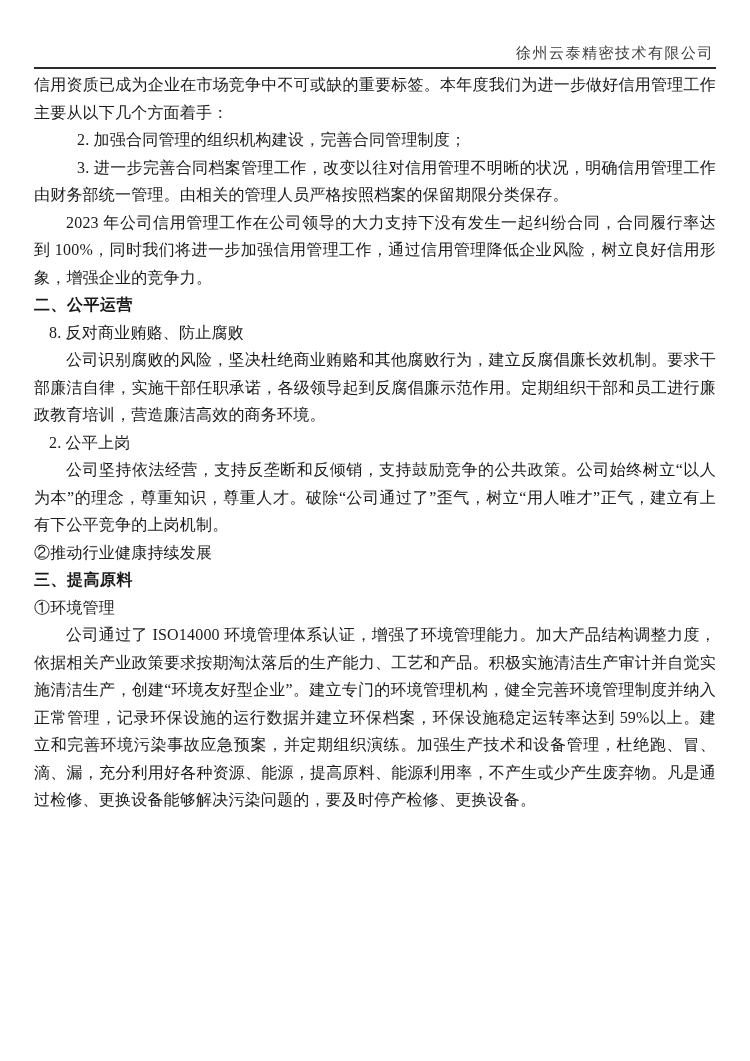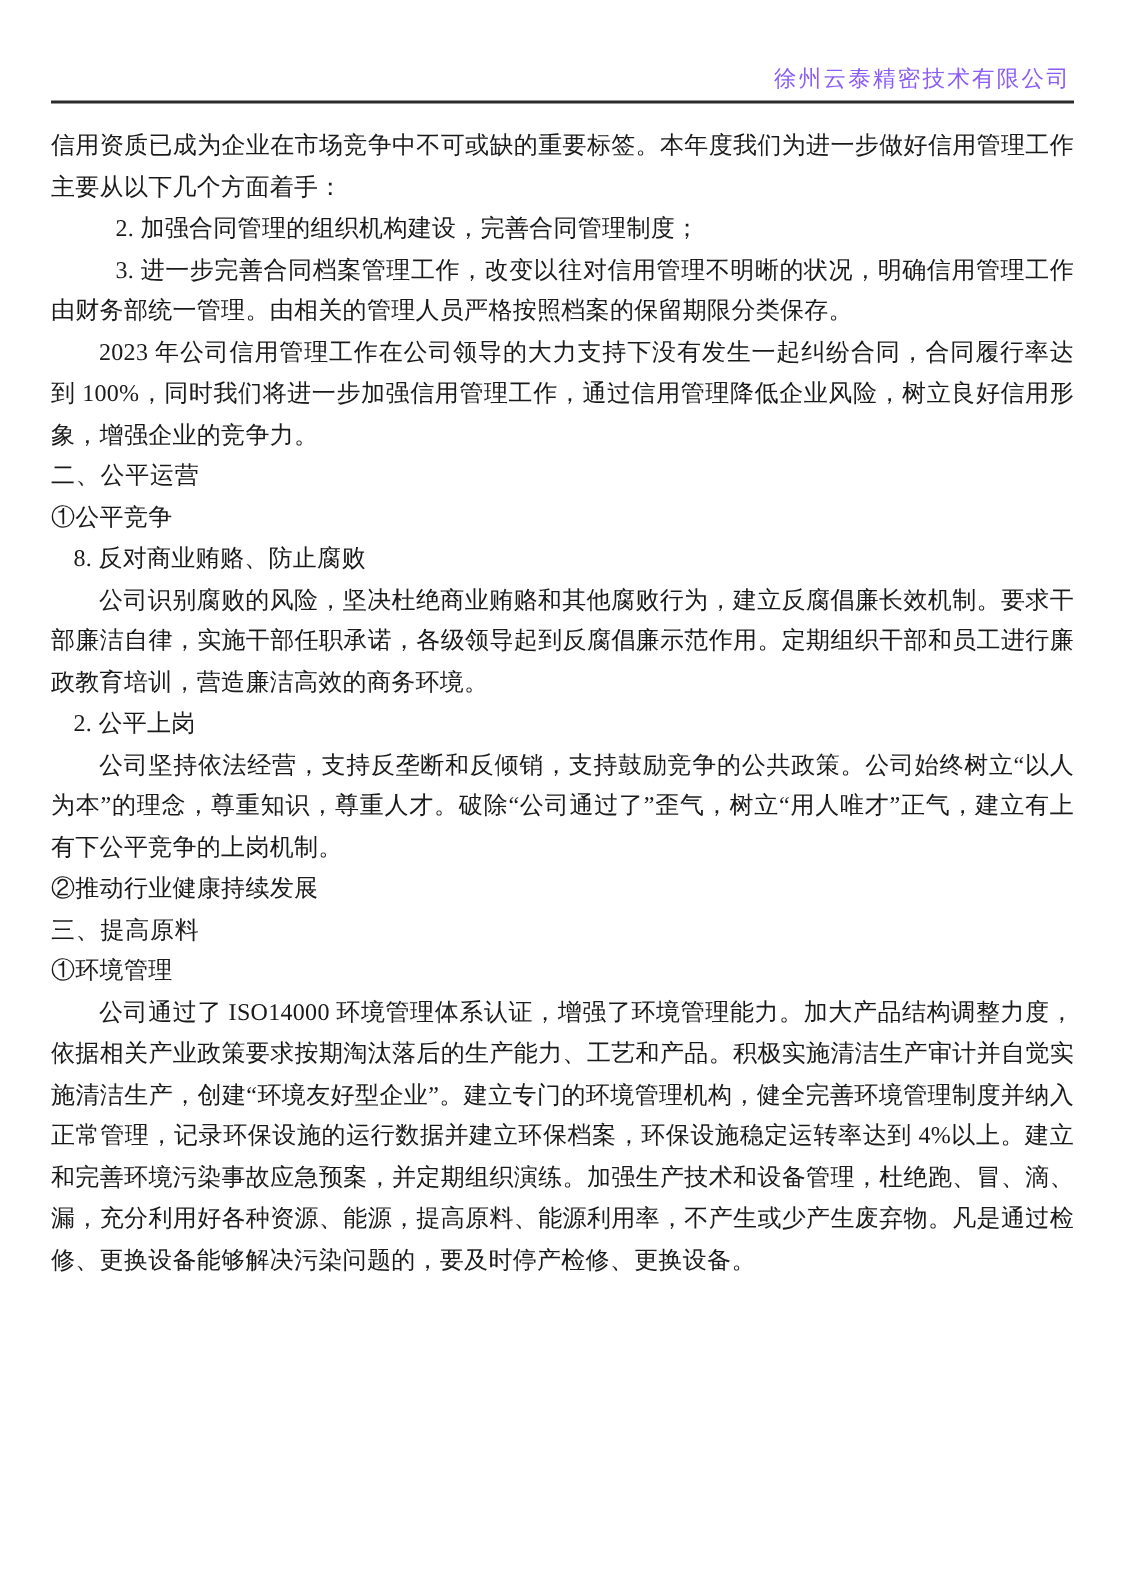--- a/index.html
+++ b/index.html
@@ -23,69 +23,68 @@
   }
   .header {
     padding-top: 45px;
   }
   .header-company {
     text-align: right;
     font-size: 15px;
     line-height: 17px;
     letter-spacing: 1.5px;
     padding-right: 2px;
-    color: #8b5cf6;
+    color: #404040;
   }
   .header-rule {
     margin-top: 5px;
     height: 0;
     border-bottom: 2px solid #2b2b2b;
   }
   .content {
-    margin-top: 15px;
+    margin-top: 2px;
     font-size: 16px;
     line-height: 27.5px;
     text-align: justify;
     text-justify: inter-ideograph;
     letter-spacing: 0.2px;
   }
   .content p {
     margin: 0;
     padding: 0;
   }
   .indent-2 { text-indent: 32px; }
   .indent-num1 { text-indent: 43px; }
   .indent-num2 { text-indent: 15px; }
   .no-indent { text-indent: 0; }
   .heading {
-    font-weight: 400;
+    font-weight: 700;
     font-family: "Liberation Sans", "DejaVu Sans", sans-serif;
     letter-spacing: 0.5px;
   }
 </style>
 </head>
 <body>
 
 <div class="page">
 
   <div class="header">
     <div class="header-company">徐州云泰精密技术有限公司</div>
     <div class="header-rule"></div>
   </div>
 
   <div class="content">
     <p class="no-indent">信用资质已成为企业在市场竞争中不可或缺的重要标签。本年度我们为进一步做好信用管理工作主要从以下几个方面着手：</p>
     <p class="indent-num1">2. 加强合同管理的组织机构建设，完善合同管理制度；</p>
     <p class="indent-num1">3. 进一步完善合同档案管理工作，改变以往对信用管理不明晰的状况，明确信用管理工作由财务部统一管理。由相关的管理人员严格按照档案的保留期限分类保存。</p>
     <p class="indent-2">2023 年公司信用管理工作在公司领导的大力支持下没有发生一起纠纷合同，合同履行率达到 100%，同时我们将进一步加强信用管理工作，通过信用管理降低企业风险，树立良好信用形象，增强企业的竞争力。</p>
     <p class="heading no-indent">二、公平运营</p>
-    <p class="no-indent">①公平竞争</p>
     <p class="indent-num2">8. 反对商业贿赂、防止腐败</p>
     <p class="indent-2">公司识别腐败的风险，坚决杜绝商业贿赂和其他腐败行为，建立反腐倡廉长效机制。要求干部廉洁自律，实施干部任职承诺，各级领导起到反腐倡廉示范作用。定期组织干部和员工进行廉政教育培训，营造廉洁高效的商务环境。</p>
     <p class="indent-num2">2. 公平上岗</p>
     <p class="indent-2">公司坚持依法经营，支持反垄断和反倾销，支持鼓励竞争的公共政策。公司始终树立“以人为本”的理念，尊重知识，尊重人才。破除“公司通过了”歪气，树立“用人唯才”正气，建立有上有下公平竞争的上岗机制。</p>
     <p class="no-indent">②推动行业健康持续发展</p>
     <p class="heading no-indent">三、提高原料</p>
     <p class="no-indent">①环境管理</p>
-    <p class="indent-2">公司通过了 ISO14000 环境管理体系认证，增强了环境管理能力。加大产品结构调整力度，依据相关产业政策要求按期淘汰落后的生产能力、工艺和产品。积极实施清洁生产审计并自觉实施清洁生产，创建“环境友好型企业”。建立专门的环境管理机构，健全完善环境管理制度并纳入正常管理，记录环保设施的运行数据并建立环保档案，环保设施稳定运转率达到 4%以上。建立和完善环境污染事故应急预案，并定期组织演练。加强生产技术和设备管理，杜绝跑、冒、滴、漏，充分利用好各种资源、能源，提高原料、能源利用率，不产生或少产生废弃物。凡是通过检修、更换设备能够解决污染问题的，要及时停产检修、更换设备。</p>
+    <p class="indent-2">公司通过了 ISO14000 环境管理体系认证，增强了环境管理能力。加大产品结构调整力度，依据相关产业政策要求按期淘汰落后的生产能力、工艺和产品。积极实施清洁生产审计并自觉实施清洁生产，创建“环境友好型企业”。建立专门的环境管理机构，健全完善环境管理制度并纳入正常管理，记录环保设施的运行数据并建立环保档案，环保设施稳定运转率达到 59%以上。建立和完善环境污染事故应急预案，并定期组织演练。加强生产技术和设备管理，杜绝跑、冒、滴、漏，充分利用好各种资源、能源，提高原料、能源利用率，不产生或少产生废弃物。凡是通过检修、更换设备能够解决污染问题的，要及时停产检修、更换设备。</p>
   </div>
 
 </div>
 
 </body></html>

